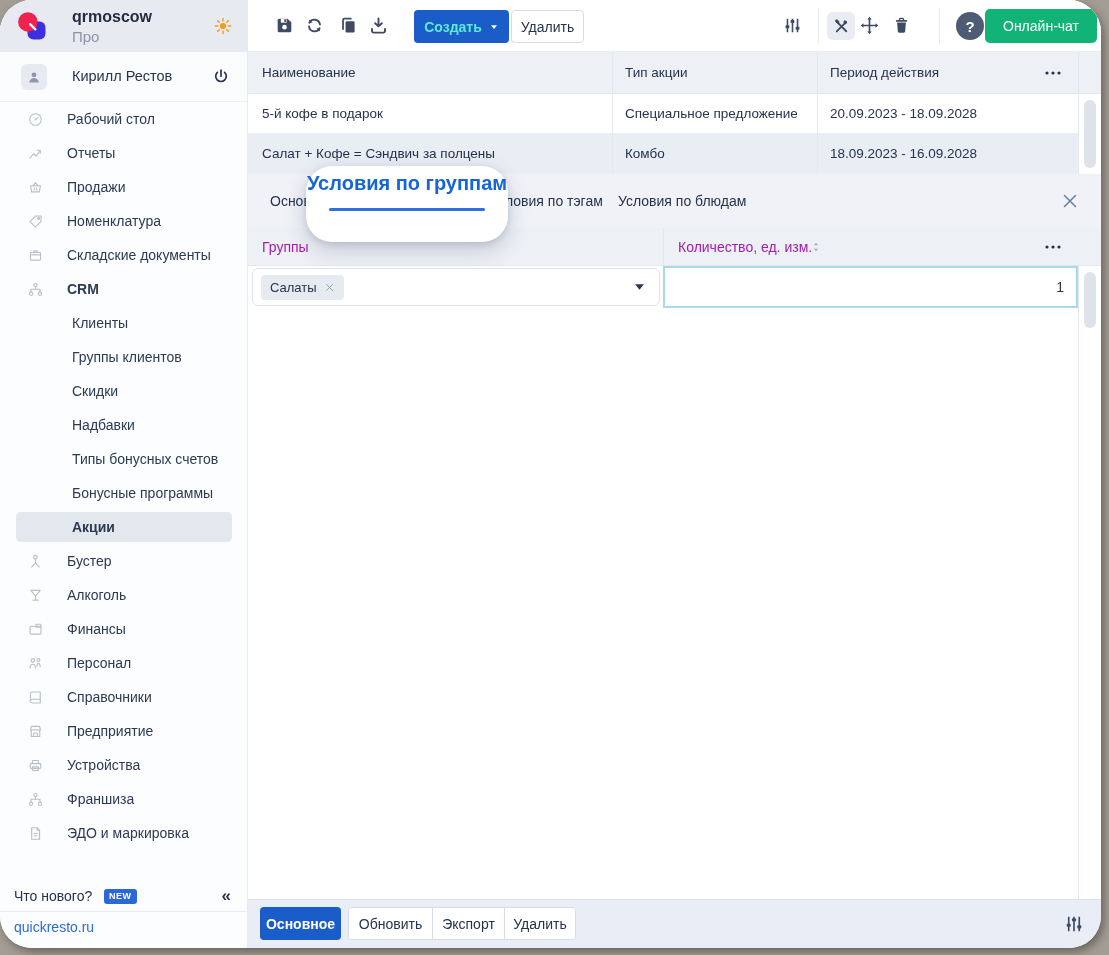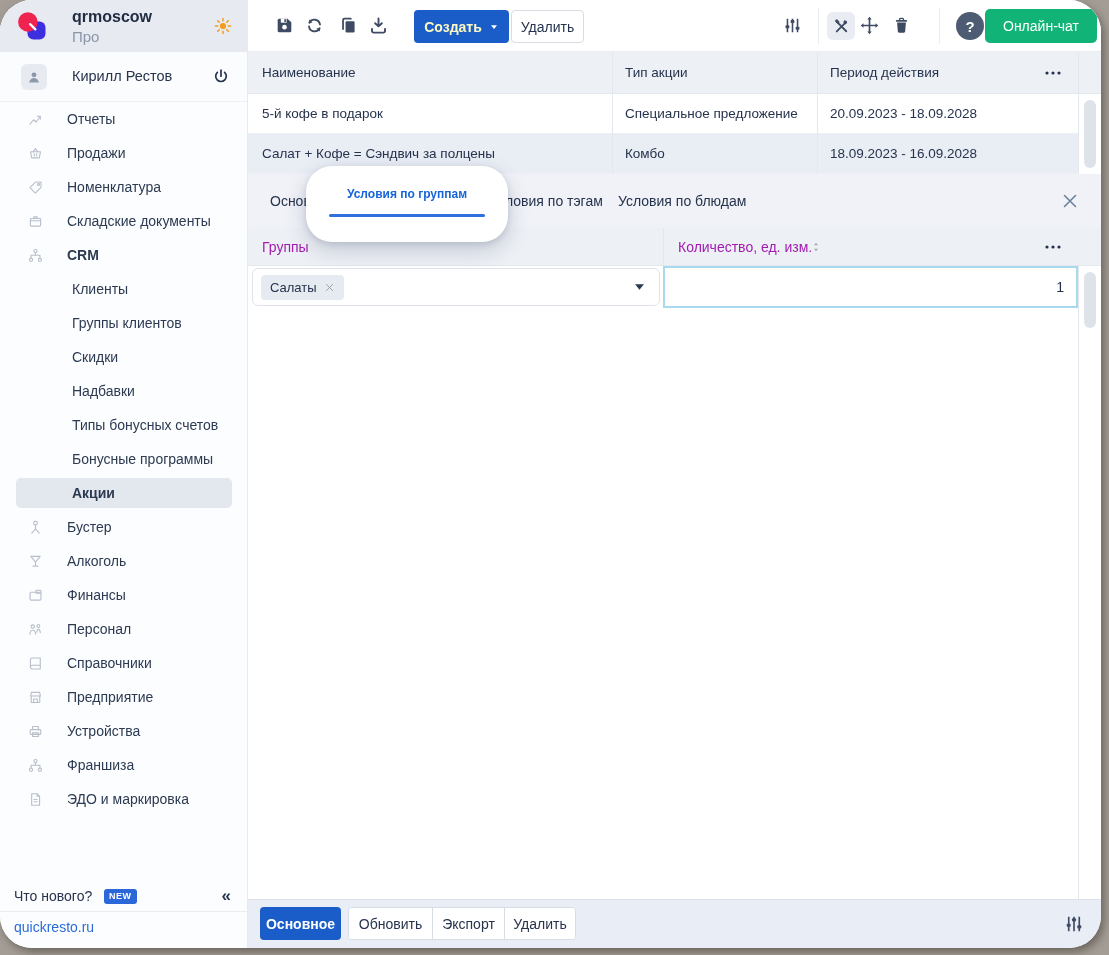--- a/index.html
+++ b/index.html
@@ -32,42 +32,42 @@
   .whats-new{position:absolute;left:14px;top:4px;font-size:14px;color:#26334d}
   .new-badge{position:absolute;left:104px;top:5px;background:var(--badge-blue,#2b67d9);color:#fff;
     font-size:9px;font-weight:700;letter-spacing:.5px;padding:3px 5px;border-radius:3px;line-height:1}
   .collapse-btn{position:absolute;right:16px;top:2px;font-size:17px;font-weight:700;color:#26334d;cursor:pointer}
   .footer-divider{position:absolute;left:0;right:0;top:911px;border-top:1px solid #e9ecf0}
   .site-link{position:absolute;left:14px;top:919px;font-size:14px;color:#2b6cd9;cursor:pointer}
   
   .topbar{position:absolute;left:248px;top:0;width:853px;height:52px;background:#fff;border-bottom:1px solid #e9ecf0}
   .tb-ic{position:absolute;top:15px;width:21px;height:21px;cursor:pointer}
   .btn{display:flex;align-items:center;justify-content:center;border-radius:4px;font-size:14px;cursor:pointer}
-  .btn-create{position:absolute;left:166px;top:10px;width:95px;height:33px;background:var(--accent-blue,#1b5dc8);color:#fef9c3;font-weight:700;gap:7px}
+  .btn-create{position:absolute;left:166px;top:10px;width:95px;height:33px;background:var(--accent-blue,#1b5dc8);color:#5eead4;font-weight:700;gap:7px}
   .btn-delete-top{position:absolute;left:263px;top:10px;width:73px;height:33px;background:#fff;border:1px solid #d8dce3;color:#26334d}
   .tb-divider{position:absolute;top:8px;height:36px;border-left:1px solid #e9ecf0}
   .tools-btn{position:absolute;left:579px;top:12px;width:28px;height:28px;background:#e9ecf2;border-radius:6px;display:flex;align-items:center;justify-content:center;cursor:pointer}
   .help-btn{position:absolute;left:708px;top:12px;width:28px;height:28px;border-radius:50%;background:#4d5c73;color:#fff;
     font-size:15px;font-weight:700;display:flex;align-items:center;justify-content:center;cursor:pointer}
   .btn-chat{position:absolute;left:737px;top:9px;width:112px;height:34px;background:var(--green,#12b377);color:#fff;border-radius:5px}
   
   .pt-header{position:absolute;left:248px;top:52px;width:853px;height:42px;background:#edf0f5;border-bottom:1px solid #e3e7ee}
   .pt-header .hcell{position:absolute;top:0;height:42px;line-height:42px;font-size:13.5px;color:#26334d;white-space:nowrap}
   .pt-row{position:absolute;left:248px;width:830px;height:40px;border-bottom:1px solid #edf0f4;background:#fff}
   .pt-row.selected{background:#e9edf4}
   .pt-row .cell{position:absolute;top:0;height:40px;line-height:40px;font-size:13.5px;color:#26334d;white-space:nowrap}
   .vline{position:absolute;border-left:1px solid #e3e7ee}
   .dots{position:absolute;width:20px;height:20px;color:#26334d;cursor:pointer}
   .scroll-thumb{position:absolute;width:12px;background:#dee2e9;border-radius:6px;cursor:pointer}
   
   .tabbar{position:absolute;left:248px;top:174px;width:853px;height:54px;background:#f0f2f7}
   .tab{position:absolute;top:0;height:54px;line-height:54px;font-size:14px;color:#26334d;cursor:pointer;white-space:nowrap}
   .tab-bubble{position:absolute;left:58px;top:-8px;width:202px;height:76px;background:#fff;border-radius:26px;
     box-shadow:0 8px 22px rgba(25,40,80,.20), 0 2px 6px rgba(25,40,80,.12);z-index:5;display:flex;flex-direction:column;align-items:center;cursor:pointer}
-  .tab-bubble .active-label{margin-top:21px;font-size:12px;font-weight:700;color:var(--active-tab-blue,#1565d8);white-space:nowrap}
+  .tab-bubble .active-label{margin-top:6px;font-size:20px;font-weight:700;color:var(--active-tab-blue,#1565d8);white-space:nowrap}
   .tab-bubble .underline{margin-top:13px;width:156px;height:3px;border-radius:2px;background:#2f6fe0}
   .panel-close{position:absolute;left:812px;top:17px;width:20px;height:20px;color:#6d819b;cursor:pointer}
   .sub-header{position:absolute;left:248px;top:228px;width:853px;height:38px;background:#edf0f5;border-bottom:1px solid #e3e7ee}
   .sub-header .hcell{position:absolute;top:0;height:38px;line-height:38px;font-size:14px;color:#a21caf;white-space:nowrap}
   .sort-ic{position:absolute;left:562px;top:13px;width:12px;height:12px;color:#9aa7b6;cursor:pointer}
   .sub-row{position:absolute;left:248px;top:266px;width:830px;height:42px;background:#fff}
   .dd-cell{position:absolute;left:4px;top:2px;width:408px;height:38px;background:#fff;border:1px solid #dfe3ea;border-radius:6px;cursor:pointer}
   .chip{position:absolute;left:8px;top:6px;height:25px;background:#e6eaf1;border-radius:4px;display:flex;align-items:center;gap:7px;padding:0 9px;font-size:13px;color:#26334d}
   .chip .x{width:11px;height:11px;color:#8b98aa;cursor:pointer}
   .dd-caret{position:absolute;right:14px;top:14px;width:11px;height:8px;color:#2a3950}
@@ -307,20 +307,26 @@
         </div>
       <div class="user-name">Кирилл Рестов</div>
       <svg class="power-btn">
           <use href="#i-power"></use>
         </svg>
     </div>
 
     <div class="nav">
       <div class="nav-item">
           <svg class="nico">
+            <use href="#i-desktop"></use>
+          </svg>
+          <span class="lbl">Рабочий стол</span>
+        </div>
+      <div class="nav-item">
+          <svg class="nico">
             <use href="#i-reports"></use>
           </svg>
           <span class="lbl">Отчеты</span>
         </div>
       <div class="nav-item">
           <svg class="nico">
             <use href="#i-sales"></use>
           </svg>
           <span class="lbl">Продажи</span>
         </div>

